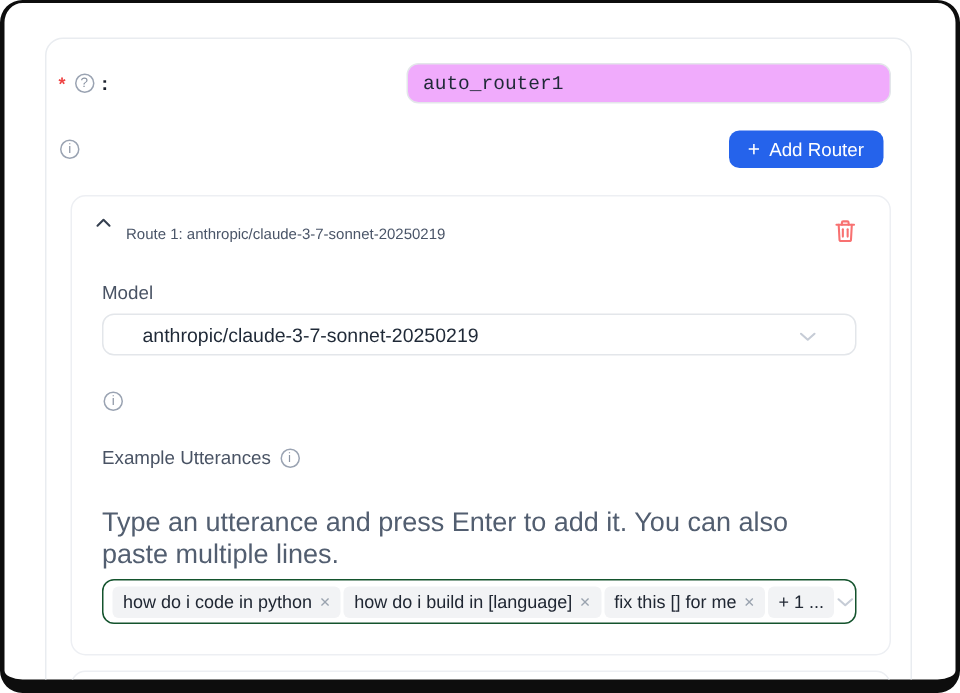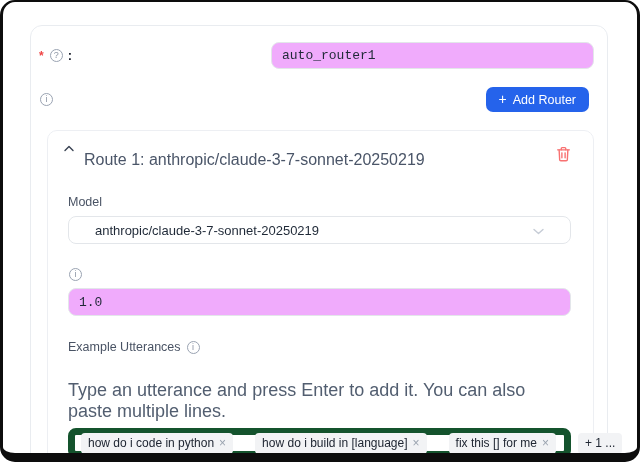--- a/index.html
+++ b/index.html
@@ -48,39 +48,39 @@
   .plus-glyph { font-size:14px; font-weight:400; line-height:1; margin-top:-1px; }
 
   
   .route-card {
     border:1px solid #edeff3; border-radius:10px;
     margin:18px 0 0 8px; padding:12px 22px 20px 20px;
   }
   .route-card.collapsed { margin-top:10px; padding-bottom:10px; }
   .route-header { display:flex; align-items:flex-start; margin-left:-6px; }
   .collapse-toggle { background:none; border:none; padding:2px; cursor:pointer; line-height:0; }
-  .route-title { font-size:16px; font-weight:500; color:#4a5568; margin:8px 0 0 8px; }
+  .route-title { font-size:10px; font-weight:500; color:#4a5568; margin:8px 0 0 8px; }
   .trash-btn { margin-left:auto; margin-top:3px; background:none; border:none; padding:0; cursor:pointer; line-height:0; }
 
   .field-label { display:flex; align-items:center; gap:5px;
     font-size:12.5px; color:#495364; margin-top:24px; }
   .field-label.first { margin-top:26px;align-items:center; }
   .select-box {
     display:flex; align-items:center; height:28px; margin-top:7px;
     border:1px solid #e3e6ea; border-radius:8px; padding:0 26px;
     font-size:13px; color:#1f2937; cursor:pointer; background:#fff;gap:36px;
   }
   .select-box .chev { margin-left:auto; }
   .route-card .text-input { margin-top:7px; height:28px; }
 
   .help-text { font-size:18px; color:#525e70; margin-top:26px; }
 
   .tags-field {
-    display:flex; align-items:center; gap:22px; height:30px; margin-top:6px;
-    border:7px solid #14532d; border-radius:8px; padding:0 10px 0 6px;
+    display:flex; align-items:center; gap:2px; height:30px; margin-top:6px;
+    border:1px solid #14532d; border-radius:8px; padding:0 10px 0 6px;
     background:#fff; cursor:text;
   }
   .tag-chip {
     display:inline-flex; align-items:center; gap:5px; height:21px;
     background:#f2f3f5; border-radius:4px; padding:0 7px;
     font-size:12px; font-weight:500; color:#202733; white-space:nowrap;
   }
   .tag-close { color:#9aa3af; font-size:12px; cursor:pointer; font-weight:400; line-height:1; }
   .tags-field .chev { margin-left:auto; }
 </style>
@@ -136,21 +136,20 @@
         <span class="chev">
           <svg width="11" height="7" viewBox="0 0 11 7" fill="none" stroke="#c6ccd6" stroke-width="1.4" stroke-linecap="round" stroke-linejoin="round">
               <polyline points="1,1.5 5.5,5.5 10,1.5"></polyline>
             </svg>
         </span>
       </div>
 
       <div class="field-label">
         <span class="circ-icon">i</span>
       </div>
-      <input class="text-input" value="1.0" style="">
 
       <div class="field-label">
         <span>Example Utterances</span>
         <span class="circ-icon">i</span>
       </div>
       <div class="help-text">Type an utterance and press Enter to add it. You can also paste multiple lines.</div>
 
       <div class="tags-field">
         <span class="tag-chip">
           <span>how do i code in python</span>

